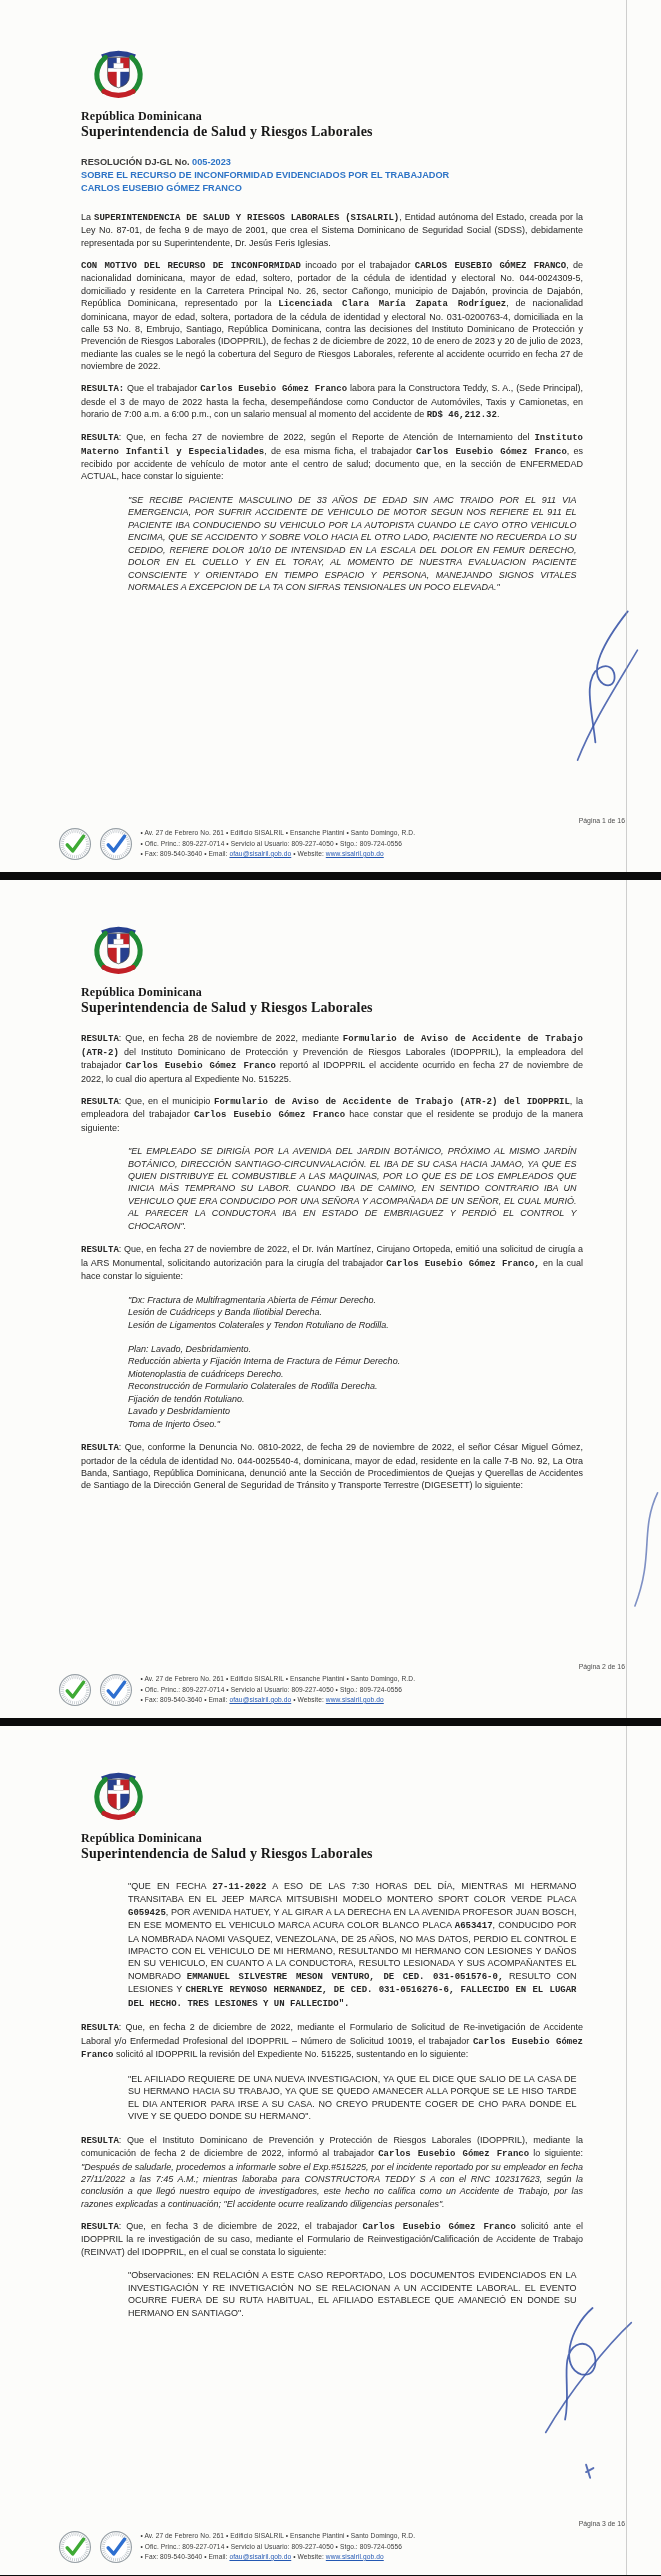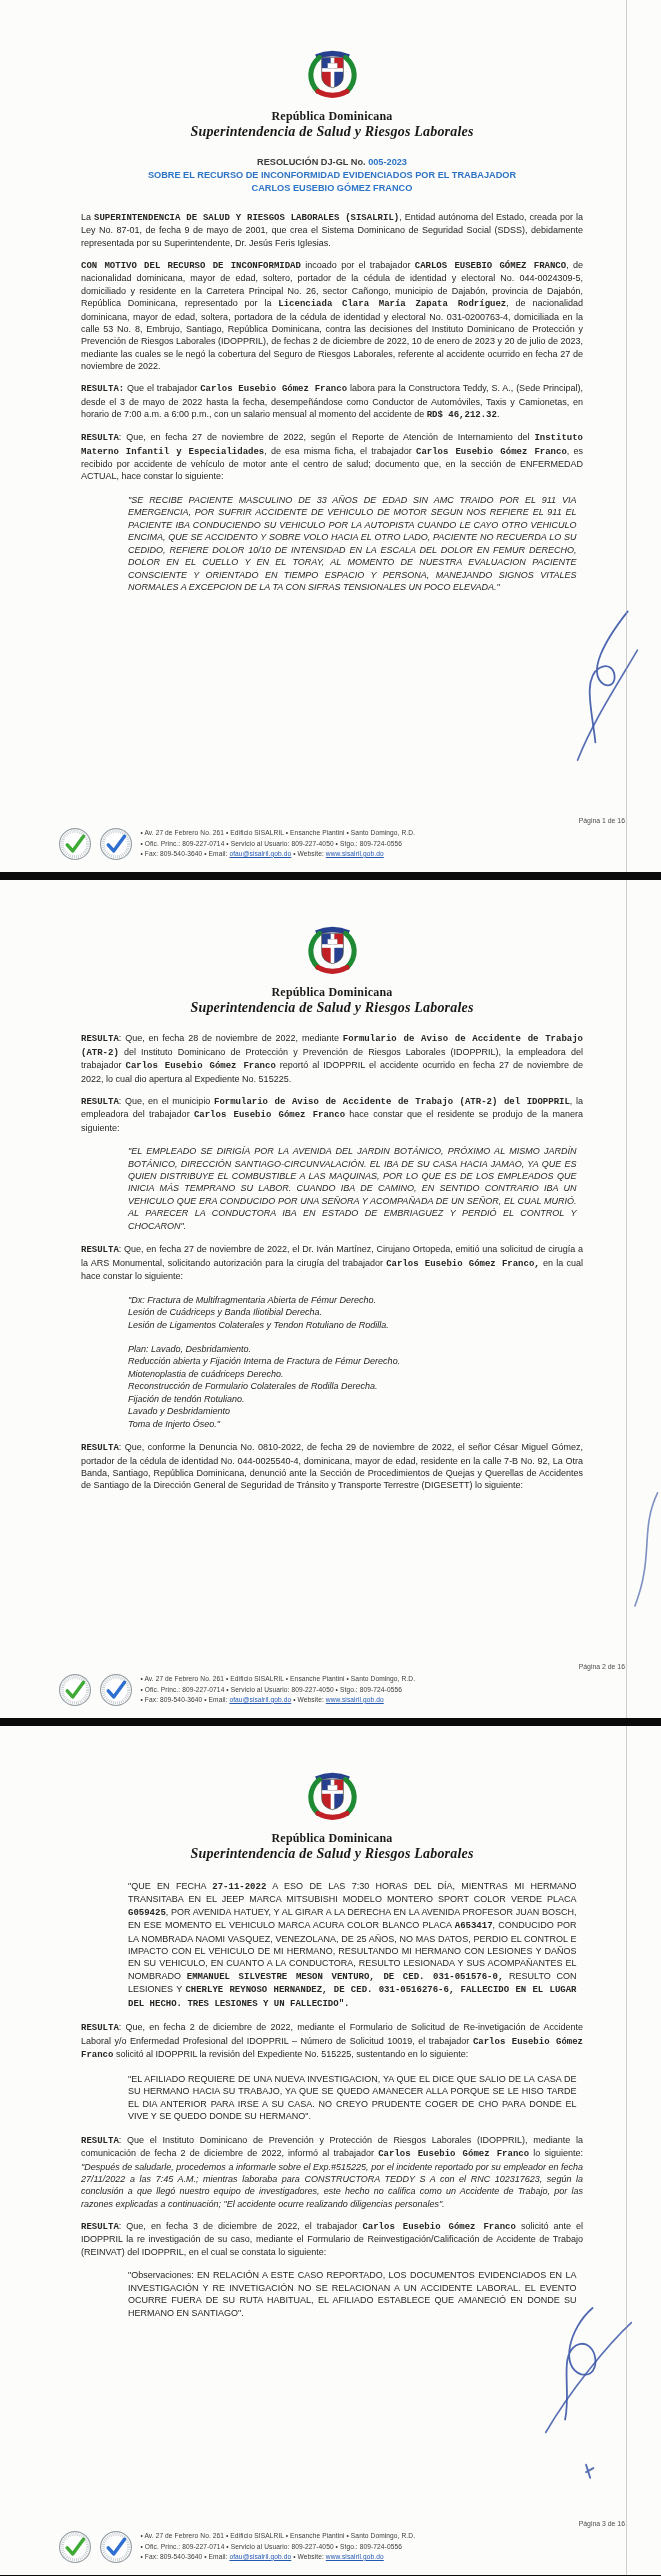--- a/index.html
+++ b/index.html
@@ -6,29 +6,29 @@
   body{width:661px;background:#0b0b0b;font-family:"Liberation Sans",sans-serif;}
   .doc{width:661px;}
   .page{position:relative;width:661px;background:#fcfcfa;box-sizing:border-box;
         display:flex;flex-direction:column;padding:0 78px 0 81px;overflow:hidden;}
   .page::after{content:"";position:absolute;top:0;bottom:0;right:34px;width:0.8px;
         background:rgba(150,150,150,.45);}
   .page-1{height:872px;}
   .page-2{height:838px;margin-top:8px;}
   .page-3{height:849px;margin-top:8px;}
 
-  .page-header{text-align:center;padding-top:45px;}
+  .page-header{padding-top:45px;}
   .page-2 .page-header,.page-3 .page-header{padding-top:41px;}
   .coat{width:75px;height:58px;}
   .country{font-family:"Liberation Serif",serif;font-weight:bold;font-size:12px;
         color:#191919;margin-top:3.2px;letter-spacing:0.2px;}
   .institution{font-family:"Liberation Serif",serif;font-weight:bold;font-size:14px;
-        color:#191919;letter-spacing:0.2px;font-style:italic;}
-
-  .title-block{margin-top:16px;text-align:center;font-weight:bold;font-size:9.2px;
+        color:#191919;letter-spacing:0.2px;}
+
+  .title-block{margin-top:16px;text-align:left;font-weight:bold;font-size:9.2px;
         line-height:1.4;color:#3c3c3c;}
   .blue{color:#2e74c6;}
 
   .body-blocks{margin-top:6.5px;font-size:9px;line-height:1.38;color:#262626;}
   .block{text-align:justify;}
   .para{margin:9.7px 0;}
   .quote{margin:11.3px 6.5px 11.3px 47px;}
   .b{font-weight:bold;font-family:Liberation Mono, monospace;}
   .i{font-style:italic;}
   .qline{min-height:12px;}

